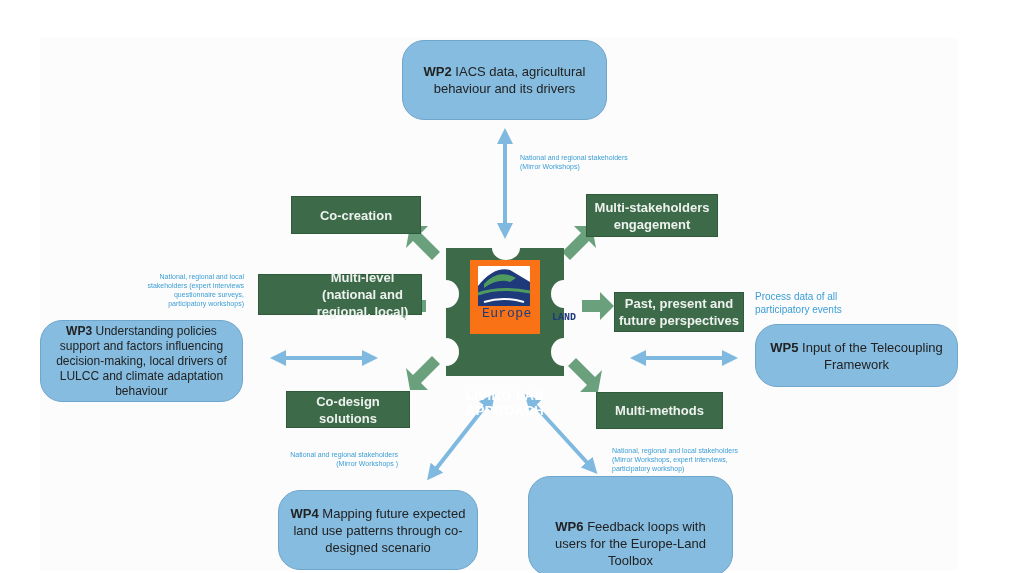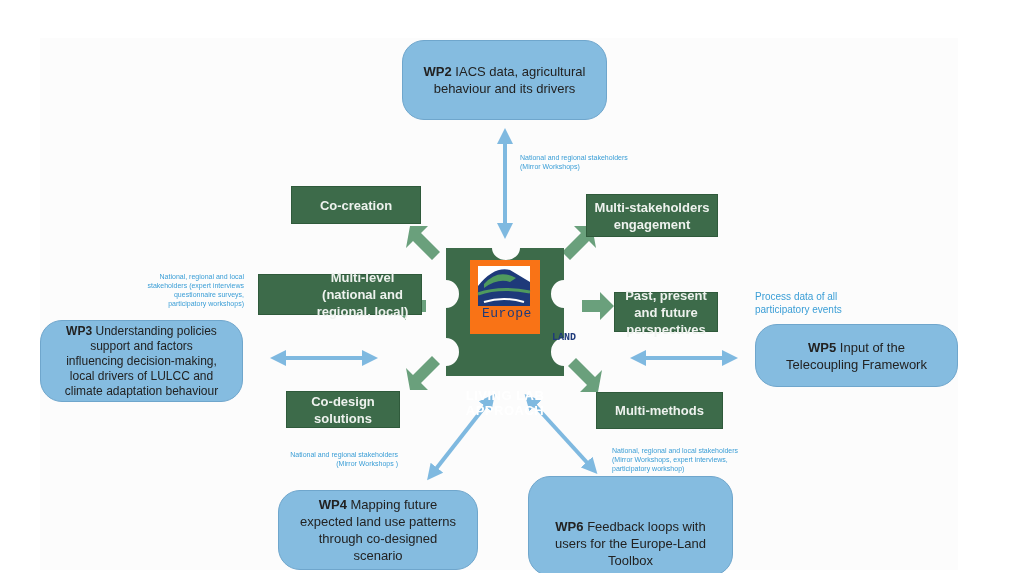--- a/index.html
+++ b/index.html
@@ -1,21 +1,21 @@
 <!DOCTYPE html>
 <html><head>
 <meta charset="utf-8">
 <style>
   html, body { margin:0; padding:0; }
   body { width:1024px; height:573px; background:#ffffff; position:relative; overflow:hidden;
          font-family:"Liberation Sans", "DejaVu Sans", sans-serif; }
   .slide { position:absolute; left:40px; top:38px; width:918px; height:532px; background:#fcfcfc; }
   .wp { position:absolute; background:#85bce0; border:1px solid #6fa6cc; border-radius:22px;
         color:#222; font-size:13px; line-height:17px; text-align:center;
-        display:flex; align-items:center; justify-content:center; box-sizing:border-box; padding:6px 19px; }
+        display:flex; align-items:center; justify-content:center; box-sizing:border-box; padding:6px 10px; }
   .wp b { font-weight:bold; }
   .gbox { position:absolute; background:#3d6b4a; color:#eef2ee; font-weight:bold; font-size:13px;
           line-height:17px; text-align:center; display:flex; align-items:center; justify-content:center;
           box-sizing:border-box; border:1px solid #2f5a3b; }
   .note { position:absolute; color:#3b9ed6; font-size:7px; line-height:9px; }
   .note.big { font-size:10px; line-height:13px; }
   svg.overlay { position:absolute; left:0; top:0; }
   .center-label { position:absolute; color:#ffffff; font-weight:bold; font-size:13px; line-height:15px;
                   text-align:center; letter-spacing:0.5px; }
   .logo-box { position:absolute; background:#f97316;font-family:Liberation Mono, monospace; }
@@ -54,21 +54,21 @@
 
 <div class="logo-box" style="left:470px;top:260px;width:70px;height:74px;">
   <svg width="70" height="50">
     <rect x="8" y="6" width="52" height="40" fill="#1e3a7a"></rect>
     <path d="M8,26 Q24,6 40,10 L60,22 V6 H8 Z" fill="#ffffff"></path>
     <path d="M14,24 Q28,8 46,18 L40,22 Q28,18 14,28 Z" fill="#4f9a5e"></path>
     <path d="M8,34 Q30,26 60,32" stroke="#4f9a5e" stroke-width="3" fill="none"></path>
     <path d="M14,42 Q34,36 54,42" stroke="#ffffff" stroke-width="2" fill="none"></path>
   </svg>
   <span class="logo-text1" style="left:12px;top:46px;">Europe</span>
-  <span class="logo-text2" style="left:34px;top:72px;padding-left:48px;">LAND</span>
+  <span class="logo-text2" style="left:34px;top:52px;padding-left:48px;">LAND</span>
 </div>
 <div class="center-label" style="left:440px;top:340px;width:130px;margin-top:48px;">
   <div>LIVING LAB</div>
   <div>APPROACH</div>
 </div>
 
 <div class="wp" style="left:402px;top:40px;width:205px;height:80px;">
   <span><b>WP2</b><span> IACS data, agricultural behaviour and its drivers</span></span>
 </div>
 <div class="wp" style="left:40px;top:320px;width:203px;height:82px;font-size:12px;line-height:15px;">
@@ -77,24 +77,24 @@
 <div class="wp" style="left:755px;top:324px;width:203px;height:63px;">
   <span><b>WP5</b><span> Input of the Telecoupling Framework</span></span>
 </div>
 <div class="wp" style="left:278px;top:490px;width:200px;height:80px;">
   <span><b>WP4</b><span> Mapping future expected land use patterns through co-designed scenario</span></span>
 </div>
 <div class="wp" style="left:528px;top:476px;width:205px;height:100px;align-items:flex-end;">
   <span><b>WP6</b><span> Feedback loops with users for the Europe-Land Toolbox</span></span>
 </div>
 
-<div class="gbox" style="left:291px;top:186px;width:130px;height:38px;">Co-creation</div>
+<div class="gbox" style="left:291px;top:196px;width:130px;height:38px;">Co-creation</div>
 <div class="gbox" style="left:586px;top:194px;width:132px;height:43px;">Multi-stakeholders engagement</div>
 <div class="gbox" style="left:258px;top:274px;width:164px;height:41px;padding-left:45px;">Multi-level (national and regional, local)</div>
-<div class="gbox" style="left:614px;top:292px;width:104px;height:40px;">Past, present and future perspectives</div>
-<div class="gbox" style="left:286px;top:391px;width:114px;height:37px;">Co-design solutions</div>
+<div class="gbox" style="left:614px;top:292px;width:130px;height:40px;">Past, present and future perspectives</div>
+<div class="gbox" style="left:286px;top:391px;width:124px;height:37px;">Co-design solutions</div>
 <div class="gbox" style="left:596px;top:392px;width:127px;height:37px;">Multi-methods</div>
 
 <div class="note" style="left:520px;top:153px;width:120px;">National and regional stakeholders (Mirror Workshops)</div>
 <div class="note" style="left:136px;top:272px;width:108px;text-align:right;">National, regional and local stakeholders (expert interviews questionnaire surveys, participatory workshops)</div>
 <div class="note big" style="left:755px;top:290px;width:110px;">Process data of all participatory events</div>
 <div class="note" style="left:278px;top:450px;width:120px;text-align:right;">National and regional stakeholders (Mirror Workshops )</div>
 <div class="note" style="left:612px;top:446px;width:145px;">National, regional and local stakeholders (Mirror Workshops, expert interviews, participatory workshop)</div>
 
 </body></html>

